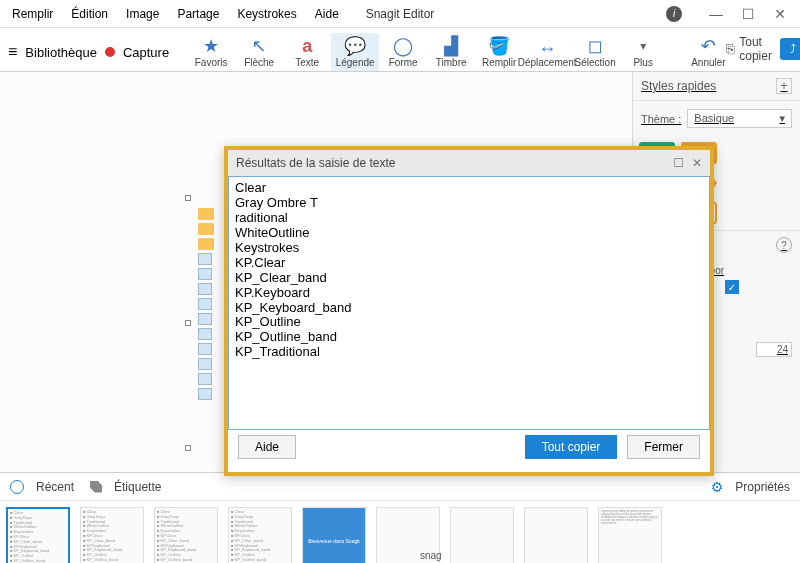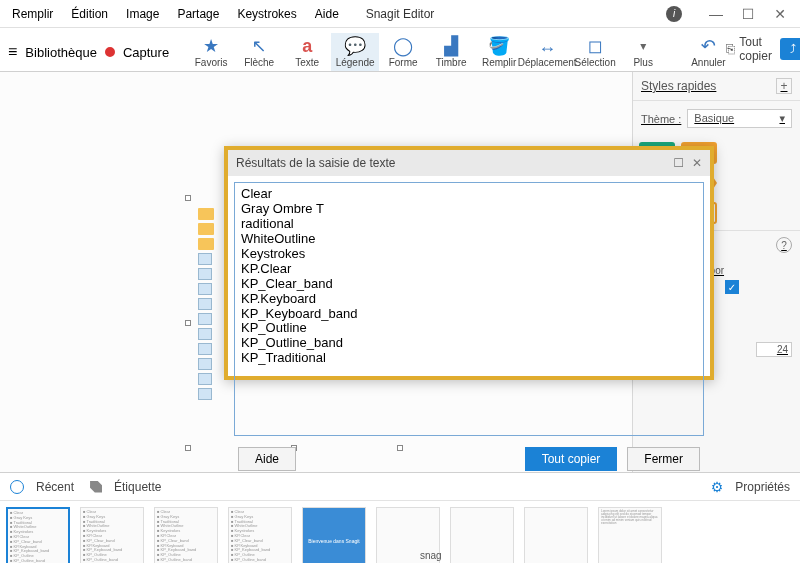--- a/index.html
+++ b/index.html
@@ -62,24 +62,24 @@
 .thumb { width: 64px; height: 68px; border: 1px solid #ddd; background: #fafafa; font-size: 4px; color: #999; padding: 2px; overflow: hidden; line-height: 1.2; }
 .thumb.sel { border: 2px solid #1b82d6; }
 .thumb.blue { background: #3a8cd6; color: #fff; display: flex; flex-direction: column; align-items: center; justify-content: center; font-size: 5px; }
 .snaglbl { position: absolute; bottom: 2px; left: 420px; font-size: 10px; color: #555; }
 .sel-handles { position: absolute; left: 188px; top: 126px; width: 212px; height: 250px; }
 .sel-handles .h { position: absolute; width: 6px; height: 6px; background: #fff; border: 1px solid #888; }
 .folders { position: absolute; left: 198px; top: 136px; display: flex; flex-direction: column; gap: 3px; }
 .folder-ico { width: 16px; height: 12px; background: #f7c55a; border-radius: 1px; }
 .file-ico { width: 14px; height: 12px; background: #d0e4f5; border: 1px solid #99b8d0; }
 
-.dialog-wrap { position: absolute; left: 224px; top: 146px; width: 490px; height: 234px; border: 4px solid #e0ac2e; background: #fff; box-shadow: 0 2px 12px rgba(0,0,0,0.25); }
+.dialog-wrap { position: absolute; left: 224px; top: 146px; width: 490px; height: 330px; border: 4px solid #e0ac2e; background: #fff; box-shadow: 0 2px 12px rgba(0,0,0,0.25); }
 .dlg-title { height: 26px; background: #e9e9e9; display: flex; align-items: center; padding: 0 8px; font-size: 12px; color: #444; }
 .dlg-titlectl { margin-left: auto; display: flex; gap: 8px; color: #777; font-size: 12px; }
-.dlg-body { border: 1px solid #7aa9d6; margin: 6px; height: 254px; padding: 4px 6px; font-size: 13px; color: #000; line-height: 1.15; overflow: auto; }
+.dlg-body { border: 1px solid #7aa9d6; height: 254px; padding: 4px 6px; font-size: 13px; color: #000; line-height: 1.15; overflow: auto; }
 .dlg-btns { height: 34px; display: flex; align-items: center; padding: 0 10px; gap: 10px; }
 .dlg-btn { padding: 4px 16px; font-size: 12px; border: 1px solid #bbb; background: #f4f4f4; cursor: pointer; }
 .dlg-btn.primary { background: #1b82d6; color: #fff; border-color: #1b82d6; }
 .dlg-btns .spacer { flex: 1; }
 .dataline { white-space: pre; }
 </style>
 </head>
 <body>
 
 <div class="titlebar">

